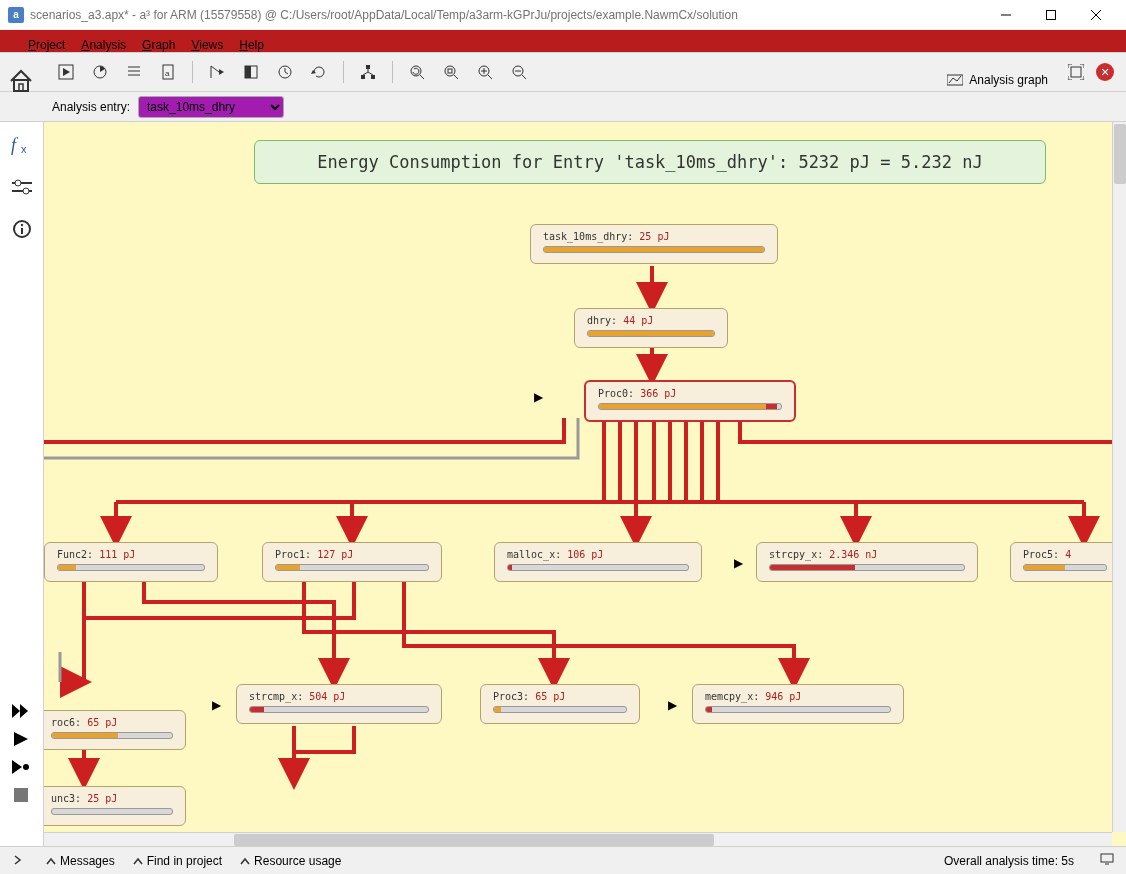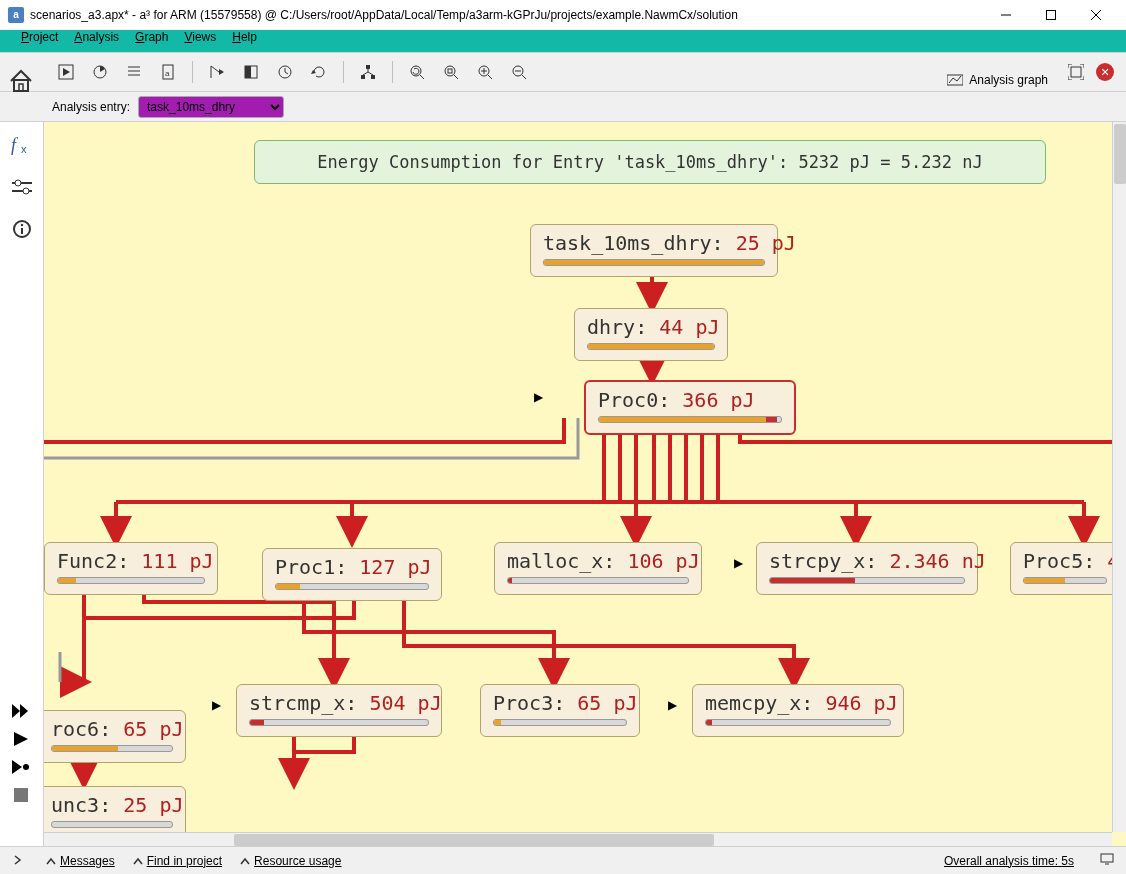--- a/index.html
+++ b/index.html
@@ -1,52 +1,52 @@
 <!DOCTYPE html>
 <html><head>
 <meta charset="utf-8">
 <style>
 * { box-sizing: border-box; margin: 0; padding: 0; }
 body { font-family: "Segoe UI", Tahoma, sans-serif; font-size: 12px; background: #fff; color: #000; overflow: hidden; width: 1126px; height: 874px; position: relative; }
 .titlebar { height: 30px; display: flex; align-items: center; padding: 0 8px; background: #fff; border-bottom: 1px solid #f0f0f0; }
 .titlebar .app-icon { width: 16px; height: 16px; background: #4a7fc4; border-radius: 2px; margin-right: 6px; display: flex; align-items: center; justify-content: center; color: #fff; font-weight: bold; font-size: 10px; }
-.titlebar .title { flex: 1; font-size: 12px; color: #000000; }
+.titlebar .title { flex: 1; font-size: 12px; color: #737373; }
 .titlebar .win-controls { display: flex; gap: 0; }
 .titlebar .win-btn { width: 45px; height: 30px; display: flex; align-items: center; justify-content: center; cursor: pointer; }
-.menubar { height: 22px; display: flex; align-items: flex-start; padding: 0 21px; gap: 16px; background: #14b8a6; }
+.menubar { height: 22px; display: flex; align-items: flex-end; padding: 0 28px; gap: 16px; background: #b91c1c; }
 .menubar .menu-item { font-size: 12px; cursor: pointer; }
 .menubar .menu-item .ul { text-decoration: underline; }
 .toolbar-row { height: 40px; display: flex; align-items: center; padding: 0 12px; gap: 6px; background: #f0f0f0; border-top: 1px solid #d0d0d0; border-bottom: 1px solid #d0d0d0; }
 .toolbar-row .tb-btn { width: 28px; height: 28px; display: flex; align-items: center; justify-content: center; cursor: pointer; color: #333; }
 .toolbar-row .tb-sep { width: 1px; height: 22px; background: #c0c0c0; margin: 0 4px; }
 .toolbar-row .spacer { flex: 1; }
 .toolbar-row .analysis-graph-lbl { display: flex; align-items: center; gap: 6px; font-size: 12px; padding: 0 8px; margin-top: 16px; }
 .toolbar-row .red-circle { width: 18px; height: 18px; border-radius: 50%; background: #c82e2e; display: flex; align-items: center; justify-content: center; color: #fff; font-size: 11px; }
 .entry-row { height: 30px; display: flex; align-items: center; padding: 0 12px; gap: 8px; background: #f0f0f0; border-bottom: 1px solid #d0d0d0; }
 .entry-row select { height: 22px; width: 146px; font-size: 12px; border: 1px solid #aaa; border-radius: 3px; padding: 0 4px; background: #a21caf; }
 .main-area { position: absolute; top: 122px; left: 0; right: 0; bottom: 28px; display: flex; }
 .left-sidebar { width: 44px; background: #fff; border-right: 1px solid #d0d0d0; display: flex; flex-direction: column; align-items: center; padding-top: 0; gap: 12px; }
 .left-sidebar .side-btn { width: 30px; height: 30px; display: flex; align-items: center; justify-content: center; cursor: pointer; color: #333; }
 .left-sidebar .play-group { position: absolute; bottom: 40px; left: 8px; display: flex; flex-direction: column; gap: 6px; }
 .left-sidebar .play-group .pbtn { width: 26px; height: 22px; display: flex; align-items: center; justify-content: center; cursor: pointer; }
 .graph-viewport { flex: 1; position: relative; background: #fef9c3; overflow: hidden; }
 .graph-canvas { position: absolute; left: 0; top: 0; width: 1100px; height: 730px; }
 .banner { position: absolute; left: 210px; top: 18px; width: 792px; height: 44px; background: #e4f3db; border: 1px solid #7fb96e; border-radius: 6px; display: flex; align-items: center; justify-content: center; font-family: "Consolas", monospace; font-size: 17px; color: #333; }
-.node { position: absolute; background: #f7efdb; border: 1px solid #b3a46b; border-radius: 6px; padding: 6px 12px 10px 12px; font-family: "Consolas", monospace; font-size: 20px; color: #333; white-space: nowrap; cursor: pointer; }
+.node { position: absolute; background: #f7efdb; border: 1px solid #b3a46b; border-radius: 6px; padding: 6px 12px 10px 12px; font-family: "Consolas", monospace; font-size: 10px; color: #333; white-space: nowrap; cursor: pointer; }
 .node .val { color: #b02020; }
 .node .bar-track { height: 7px; background: #d8d8d8; border: 1px solid #999; border-radius: 3px; margin-top: 4px; position: relative; overflow: hidden; }
 .node .bar-fill { position: absolute; left: 0; top: 0; bottom: 0; background: #e8a22e; }
 .node .bar-fill.red { background: #c82e2e; }
 svg.edges { position: absolute; left: 0; top: 0; width: 100%; height: 100%; pointer-events: none; }
 .expand-caret { position: absolute; font-size: 12px; color: #000; cursor: pointer; }
 .scrollbar-h { position: absolute; left: 44px; right: 14px; bottom: 0; height: 14px; background: #f0f0f0; border-top: 1px solid #d0d0d0; }
 .scrollbar-h .thumb { position: absolute; top: 1px; height: 12px; background: #ccc; border-radius: 2px; }
 .scrollbar-v { position: absolute; right: 0; top: 0; bottom: 14px; width: 14px; background: #f0f0f0; border-left: 1px solid #d0d0d0; }
 .scrollbar-v .thumb { position: absolute; left: 1px; width: 12px; background: #ccc; border-radius: 2px; }
-.statusbar { position: absolute; left: 0; right: 0; bottom: 0; height: 28px; background: #f0f0f0; border-top: 1px solid #d0d0d0; display: flex; align-items: center; padding: 0 12px; gap: 18px; font-size: 12px; text-decoration: underline; }
+.statusbar { position: absolute; left: 0; right: 0; bottom: 0; height: 28px; background: #f0f0f0; border-top: 1px solid #d0d0d0; display: flex; align-items: center; padding: 0 12px; gap: 18px; font-size: 12px; }
 .statusbar .spacer { flex: 1; }
 .statusbar .status-item { display: flex; align-items: center; gap: 4px; cursor: pointer; }
 .statusbar .chevron-right { margin-right: 6px; cursor: pointer; }
 .node.hl { border: 2px solid #c82e2e; }
 </style>
 </head>
 <body>
 
 <div class="titlebar">
   <div class="app-icon">a</div>
@@ -328,21 +328,21 @@
             <div class="bar-fill red" style="left:92%;width:6%"></div>
           </div>
       </div>
 
       <div class="node" style="left:0px; top:420px; width:174px;">
         <span>Func2:</span> <span class="val">111 pJ</span>
         <div class="bar-track">
             <div class="bar-fill" style="width:12%"></div>
           </div>
       </div>
-      <div class="node" style="left:218px; top:420px; width:180px;margin-top:6px;">
+      <div class="node" style="left:218px; top:420px; width:180px;">
         <span>Proc1:</span> <span class="val">127 pJ</span>
         <div class="bar-track">
             <div class="bar-fill" style="width:16%"></div>
           </div>
       </div>
       <div class="node" style="left:450px; top:420px; width:208px;">
         <span>malloc_x:</span> <span class="val">106 pJ</span>
         <div class="bar-track">
             <div class="bar-fill red" style="width:2%"></div>
           </div>

